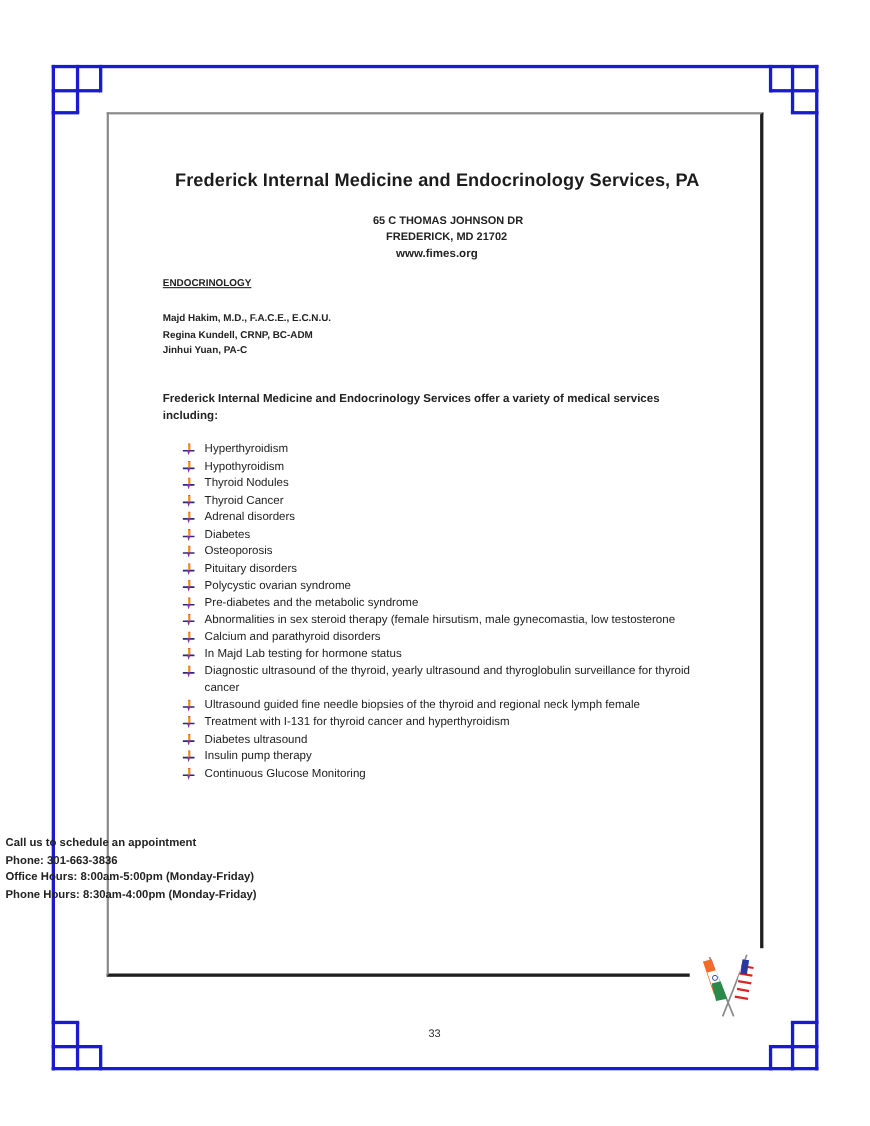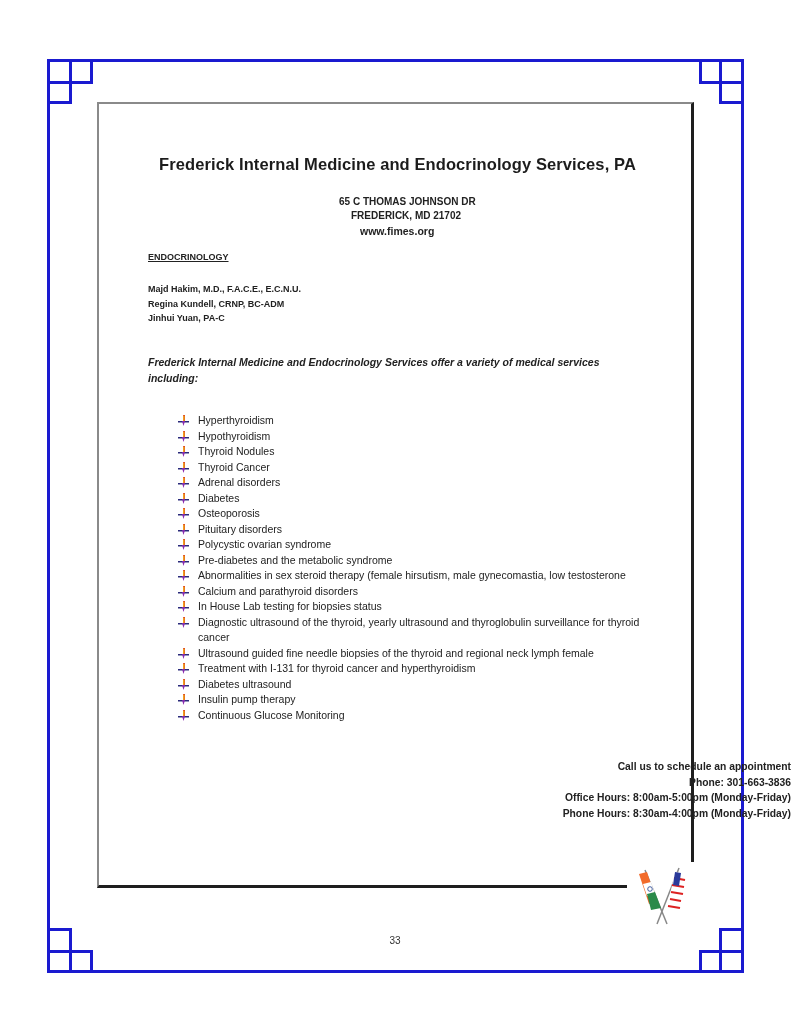--- a/index.html
+++ b/index.html
@@ -23,29 +23,29 @@
   .addr {
     position: absolute; font-size: 10px; font-weight: bold; color: #222; white-space: nowrap;
   }
   .section-head {
     position: absolute; left: 148px; top: 252px; font-size: 9px; font-weight: bold;
     text-decoration: underline; color: #222;
   }
   .staff { position: absolute; left: 148px; font-size: 9px; font-weight: bold; color: #222; }
   .intro {
     position: absolute; left: 148px; top: 354px; width: 490px; font-size: 10.5px;
-    font-weight: bold; font-style: italic; line-height: 16px; color: #222;
-  }
-  .services { position: absolute; left: 166px; top: 401px; width: 470px; margin: 12px; padding: 0; list-style: none; }
+    font-weight: bold; line-height: 16px; color: #222;
+  }
+  .services { position: absolute; left: 166px; top: 401px; width: 470px; margin: 0; padding: 0; list-style: none; }
   .services li {
     position: relative; padding-left: 20px; font-size: 10.5px; line-height: 15.5px; color: #222;
   }
   .bullet { position: absolute; left: 0; top: 2px; width: 11px; height: 11px; }
   .contact {
-    position: absolute; left: 0; width: 791px; top: 759px; text-align: right;
+    position: absolute; left: 0; width: 791px; top: 759px; text-align: left;
     font-size: 10.3px; font-weight: bold; line-height: 15.5px; color: #222;
     padding-left: 5px; box-sizing: border-box;
   }
   .flags { position: absolute; left: 627px; top: 862px; width: 70px; height: 66px; background: #fff; }
   .page-number {
     position: absolute; left: 0; width: 790px; top: 935px; text-align: center;
     font-size: 10px; color: #333; font-family: "Liberation Sans", sans-serif;
   }
 </style>
 </head>
@@ -165,21 +165,21 @@
           <polygon points="5,0 7,0 7,6 6,6" fill="#e05020"></polygon>
           <polygon points="0,6 11,6 11,7.5 0,7.5" fill="#2a2a7a"></polygon>
           <polygon points="4,6 7,6 5.5,11" fill="#8a2ab0"></polygon>
           <polygon points="5,1 6.5,1 6.5,6 5,6" fill="#f0a020"></polygon>
         </svg></span><span>Calcium and parathyroid disorders</span></li>
     <li><span><svg class="bullet" viewBox="0 0 11 11">
           <polygon points="5,0 7,0 7,6 6,6" fill="#e05020"></polygon>
           <polygon points="0,6 11,6 11,7.5 0,7.5" fill="#2a2a7a"></polygon>
           <polygon points="4,6 7,6 5.5,11" fill="#8a2ab0"></polygon>
           <polygon points="5,1 6.5,1 6.5,6 5,6" fill="#f0a020"></polygon>
-        </svg></span><span>In House Lab testing for biopsies status</span></li>
+        </svg></span><span>In Majd Lab testing for hormone status</span></li>
     <li><span><svg class="bullet" viewBox="0 0 11 11">
           <polygon points="5,0 7,0 7,6 6,6" fill="#e05020"></polygon>
           <polygon points="0,6 11,6 11,7.5 0,7.5" fill="#2a2a7a"></polygon>
           <polygon points="4,6 7,6 5.5,11" fill="#8a2ab0"></polygon>
           <polygon points="5,1 6.5,1 6.5,6 5,6" fill="#f0a020"></polygon>
         </svg></span><span>Diagnostic ultrasound of the thyroid, yearly ultrasound and thyroglobulin surveillance for thyroid cancer</span></li>
     <li><span><svg class="bullet" viewBox="0 0 11 11">
           <polygon points="5,0 7,0 7,6 6,6" fill="#e05020"></polygon>
           <polygon points="0,6 11,6 11,7.5 0,7.5" fill="#2a2a7a"></polygon>
           <polygon points="4,6 7,6 5.5,11" fill="#8a2ab0"></polygon>

